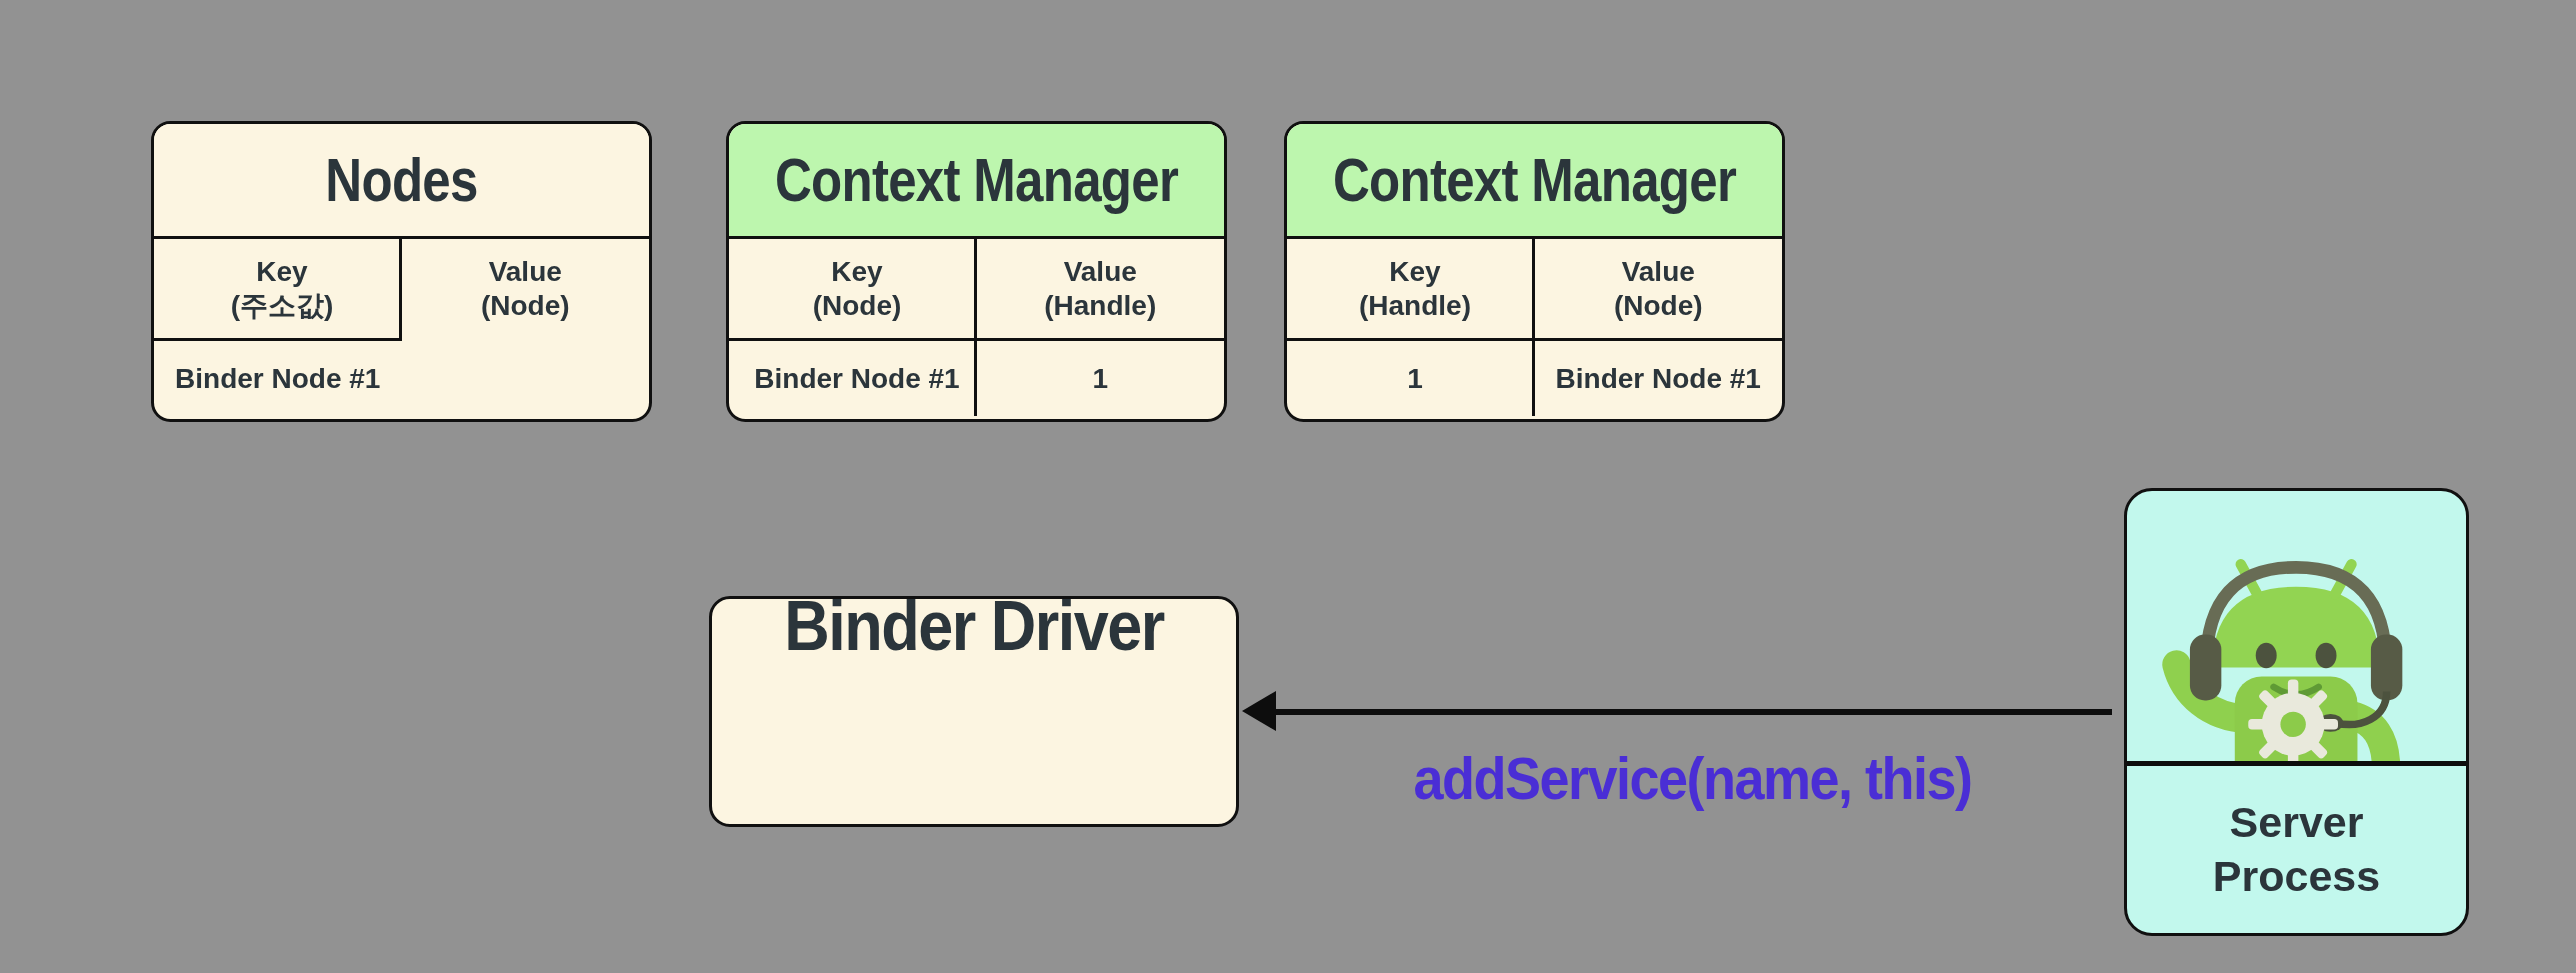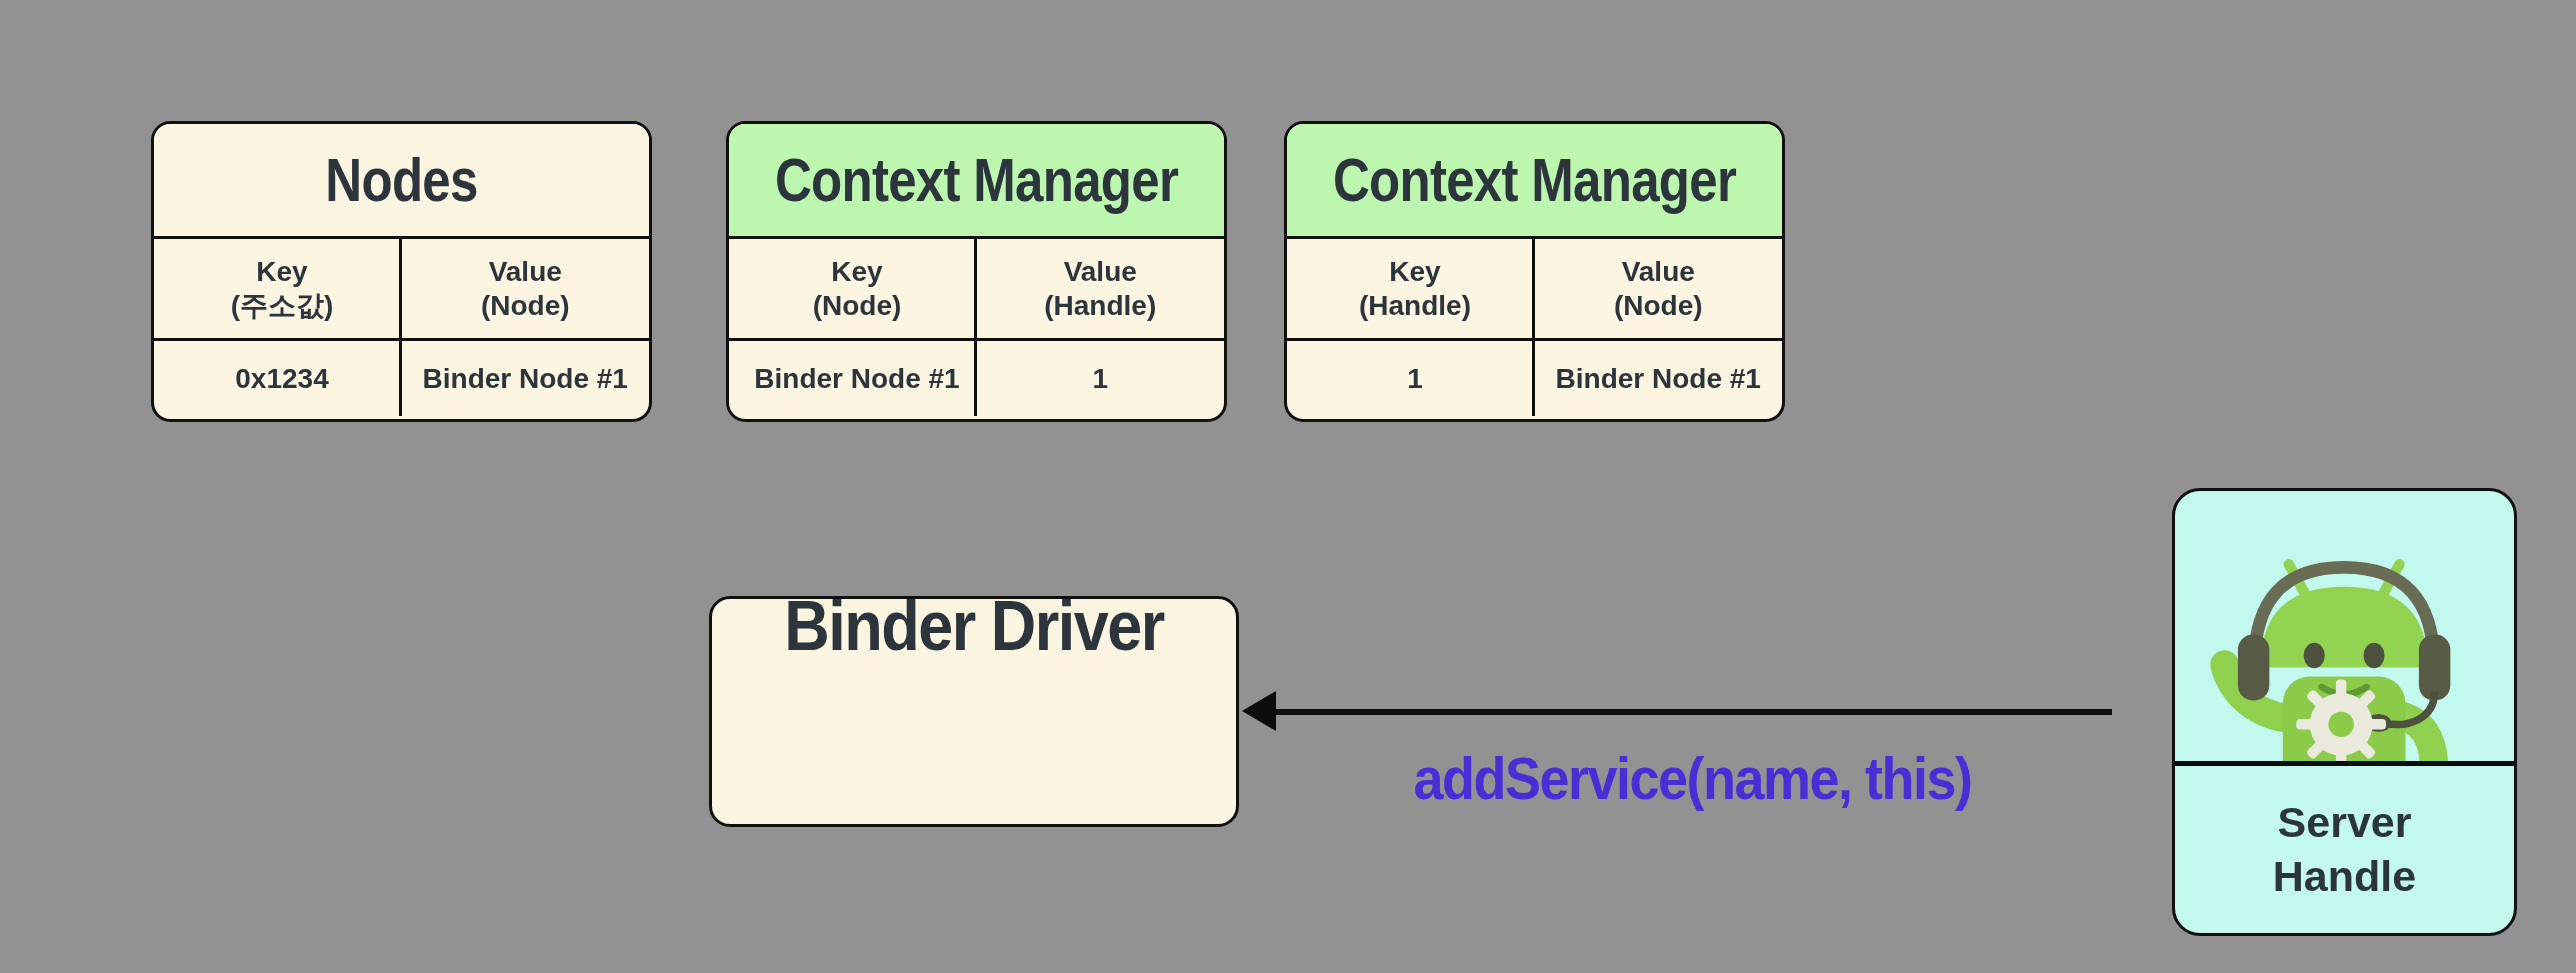--- a/index.html
+++ b/index.html
@@ -72,21 +72,20 @@
 
   <div class="dtable pos-nodes">
     <div class="t-title-row" style="background: rgb(252, 245, 225);">
       <div class="t-title">Nodes</div>
     </div>
     <div class="t-grid">
       <div class="cell colhead c1">Key
 (주소값)</div>
       <div class="cell colhead">Value
 (Node)</div>
-      <div class="cell r2 c1">0x1234</div>
       <div class="cell r2">Binder Node #1</div>
     </div>
   </div>
 
   <div class="dtable pos-cm1">
     <div class="t-title-row" style="background: rgb(189, 246, 174);">
       <div class="t-title">Context Manager</div>
     </div>
     <div class="t-grid">
       <div class="cell colhead c1">Key
@@ -113,21 +112,21 @@
   </div>
 
   <div class="binder-driver">
     <div class="binder-driver-label">Binder Driver</div>
   </div>
 
   <div class="arrow-line"></div>
   <div class="arrow-head"></div>
   <div class="arrow-label" style="color: rgb(74, 46, 213);">addService(name, this)</div>
 
-  <div class="server-box" style="background: rgb(194, 248, 237); margin-left: 48px;">
+  <div class="server-box" style="background: rgb(194, 248, 237);">
     <div class="sp-top">
       <svg width="339" height="270" viewBox="0 0 453 361" xmlns="http://www.w3.org/2000/svg">
 
         <path d="M 160 305 C 110 302 76 272 66 232" fill="none" stroke="#8fd04e" stroke-width="38" stroke-linecap="round"></path>
 
         <path d="M 300 300 C 332 308 344 332 346 362" fill="none" stroke="#8fd04e" stroke-width="38" stroke-linecap="round"></path>
 
         <rect x="144" y="248" width="164" height="160" rx="36" fill="#8cCB4a"></rect>
 
         <path d="M 114 236 Q 114 128 226 128 Q 338 128 338 236 Z" fill="#92d452"></path>
@@ -154,18 +153,18 @@
           <rect x="215" y="252" width="14" height="120" rx="5" transform="rotate(90 222 312)"></rect>
           <rect x="215" y="252" width="14" height="120" rx="5" transform="rotate(135 222 312)"></rect>
           <circle cx="222" cy="312" r="42"></circle>
         </g>
         <circle cx="222" cy="312" r="17" fill="#8cCB4a"></circle>
       </svg>
     </div>
     <div class="sp-divider"></div>
     <div class="sp-label">
       <span>Server</span>
-      <span>Handle</span>
+      <span>Process</span>
     </div>
   </div>
 
 </div>
 
 
 </body></html>

